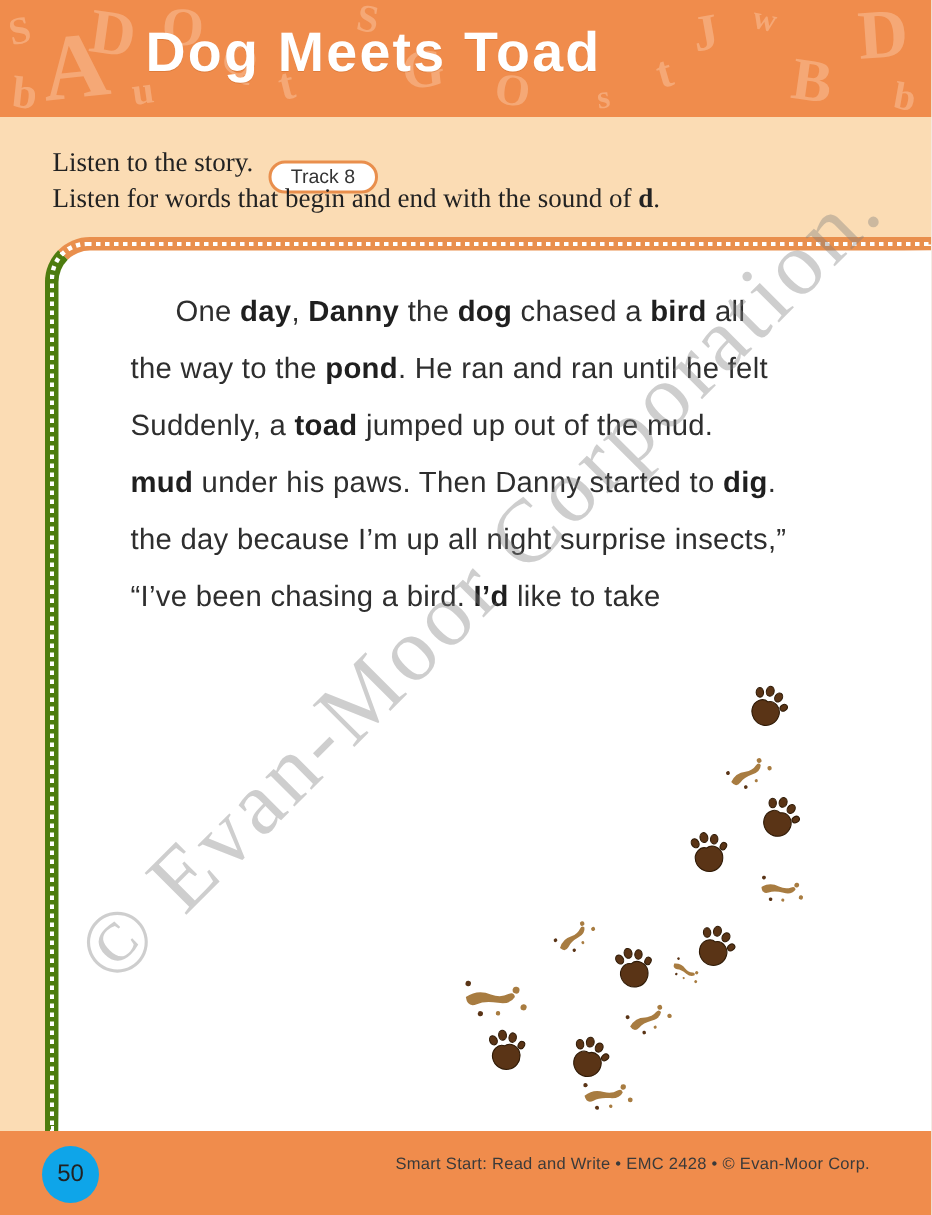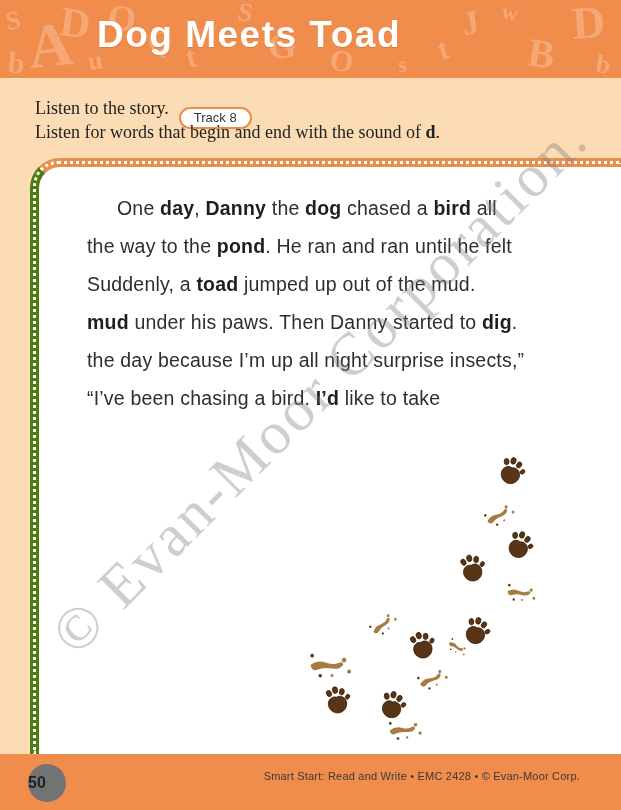--- a/index.html
+++ b/index.html
@@ -62,22 +62,22 @@
     font-size:60px; letter-spacing:3px; color:rgba(125,125,125,0.38);
     pointer-events:none; z-index:6; white-space:nowrap;
   }
   
   .footer {
     position:absolute; left:0; top:754px; width:621px; height:56px;
     background:#F08C4C; z-index:5;
   }
   .page-number-badge {
     position:absolute; left:28px; top:10px; width:38px; height:38px;
-    background:#737373; border-radius:50%; line-height:38px;
-    font-size:16px; font-weight:bold; color:#222222;
+    background:#0ea5e9; border-radius:50%; text-align:center; line-height:38px;
+    font-size:16px; font-weight:normal; color:#222222;
   }
   .footer-credit {
     position:absolute; right:41px; top:16px; font-size:11px; color:#3a3a3a;
     letter-spacing:0.2px;
   }
 </style>
 </head>
 <body>
 
 <div class="page">

